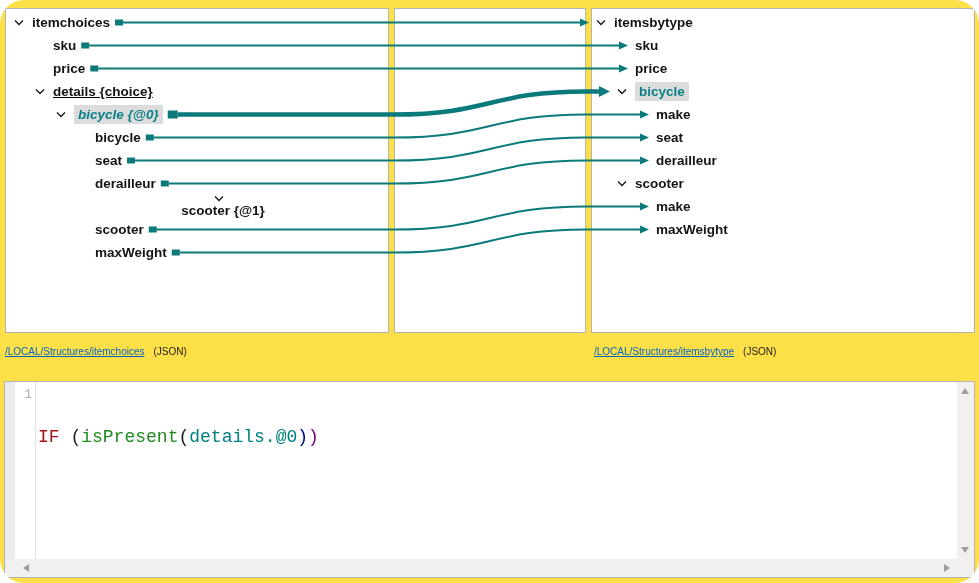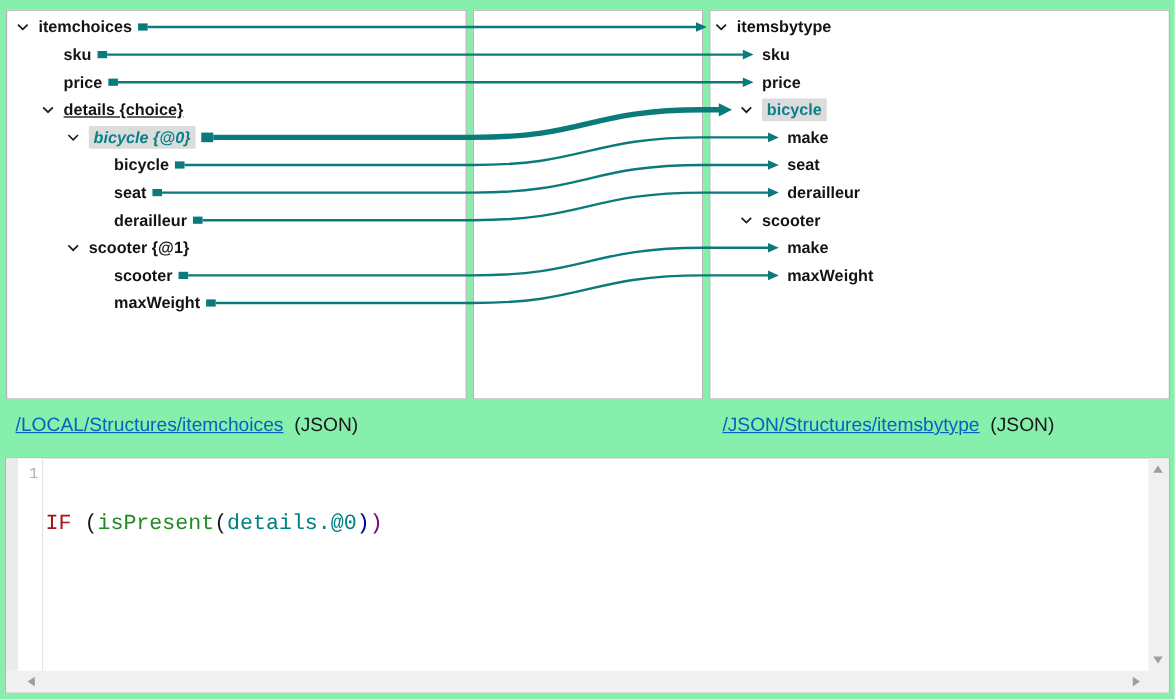--- a/index.html
+++ b/index.html
@@ -1,39 +1,40 @@
 <!DOCTYPE html>
 <html><head>
 <meta charset="utf-8">
 <style>
   html,body{margin:0;padding:0;background:#ffffff;}
   #app{
-    position:relative;width:979px;height:583px;background:#86efac;overflow:hidden;
+    position:relative;width:979px;height:583px;background:#fde047;overflow:hidden;
     font-family:"Liberation Sans","DejaVu Sans",sans-serif;
+    border-radius:24px;
   }
   .panel{
     position:absolute;background:#ffffff;border:1px solid #b3b3b3;box-sizing:border-box;
   }
   #left-panel{left:5px;top:8px;width:384px;height:325px;}
   #middle-panel{left:394px;top:8px;width:192px;height:325px;}
   #right-panel{left:591px;top:8px;width:384px;height:325px;}
   .trow{
     position:absolute;left:0;right:0;height:23px;display:flex;align-items:center;
     box-sizing:border-box;cursor:default;
   }
   .chev{width:16px;display:flex;align-items:center;justify-content:flex-start;flex:none;}
   .chev-spacer{width:16px;flex:none;display:inline-block;}
   .tlabel{
     font-weight:bold;font-size:13.5px;color:#141414;white-space:nowrap;margin-left:2px;
     line-height:17px;
   }
   .tlabel.hl{background:#dcdcdc;color:#0a8089;padding:1px 4px;border-radius:1px;}
   #overlay{position:absolute;left:0;top:0;pointer-events:none;z-index:5;}
   #overlay path, #overlay rect, #overlay polygon{pointer-events:auto;}
-  .links-row{position:absolute;font-size:16px;color:#1a1a1a;white-space:nowrap;margin-left:8px;}
+  .links-row{position:absolute;font-size:10px;color:#1a1a1a;white-space:nowrap;}
   #source-link-row{left:5px;top:346px;}
   #target-link-row{left:594px;top:346px;}
   a.slink{color:#0563c1;text-decoration:underline;cursor:pointer;}
   .fmt{margin-left:9px;color:#1a1a1a;}
   #editor{
     position:absolute;left:4px;top:381px;width:971px;height:197px;
     border:1px solid #b3b3b3;box-sizing:border-box;background:#ffffff;
   }
   #gutter-strip{position:absolute;left:0;top:0;bottom:18px;width:10px;background:#ebebeb;}
   #line-numbers{
@@ -98,21 +99,21 @@
         <span class="tlabel">bicycle</span>
       </div>
       <div class="trow" style="top: 140px; padding-left: 71px;">
         <span class="chev-spacer"></span>
         <span class="tlabel">seat</span>
       </div>
       <div class="trow" style="top: 163px; padding-left: 71px;">
         <span class="chev-spacer"></span>
         <span class="tlabel">derailleur</span>
       </div>
-      <div class="trow" style="top: 186px; padding-left: 50px;">
+      <div class="trow" style="top: 186px; padding-left: 50px; flex-direction: column;">
         <span class="chev">
           <svg width="10" height="7" viewBox="0 0 10 7">
             <polyline points="1,1.5 5,5.5 9,1.5" fill="none" stroke="#1a1a1a" stroke-width="1.4"></polyline>
           </svg>
         </span>
         <span class="tlabel">scooter {@1}</span>
       </div>
       <div class="trow" style="top: 209px; padding-left: 71px;">
         <span class="chev-spacer"></span>
         <span class="tlabel">scooter</span>
@@ -205,21 +206,21 @@
       <polygon points="649,229.5 640,225.5 640,233.5" fill="#0b7a7a"></polygon>
       <path d="M 177.71875 114.5 L 394 114.5 C 490 114.5 490 91.5 586 91.5 L 600 91.5" fill="none" stroke="#0b7a7a" stroke-width="4.5"></path>
       <rect x="167.71875" y="110.5" width="10" height="8" fill="#0b7a7a"></rect>
       <polygon points="610,91.5 599,86 599,97" fill="#0b7a7a"></polygon>
     </svg>
 
   <div class="links-row" id="source-link-row">
     <a class="slink" href="#">/LOCAL/Structures/itemchoices</a><span class="fmt">(JSON)</span>
   </div>
   <div class="links-row" id="target-link-row">
-    <a class="slink" href="#">/JSON/Structures/itemsbytype</a><span class="fmt">(JSON)</span>
+    <a class="slink" href="#">/LOCAL/Structures/itemsbytype</a><span class="fmt">(JSON)</span>
   </div>
 
   <div id="editor">
     <div id="gutter-strip"></div>
     <div id="line-numbers">
       <span>1</span>
     </div>
     <div id="code-area">
       <div id="code-line"><span style="color: rgb(163, 21, 21);">IF</span><span style="color: rgb(26, 26, 26);"> (</span><span style="color: rgb(34, 139, 34);">isPresent</span><span style="color: rgb(26, 26, 26);">(</span><span style="color: rgb(0, 128, 128);">details.@0</span><span style="color: rgb(0, 0, 139);">)</span><span style="color: rgb(128, 0, 128);">)</span></div>
     </div>

